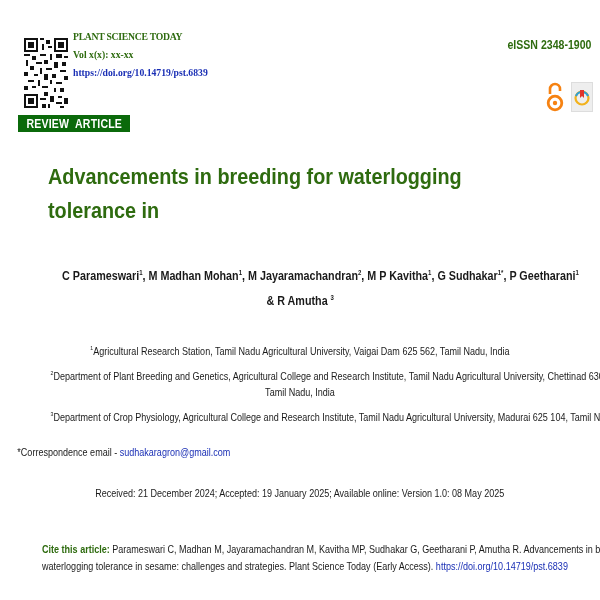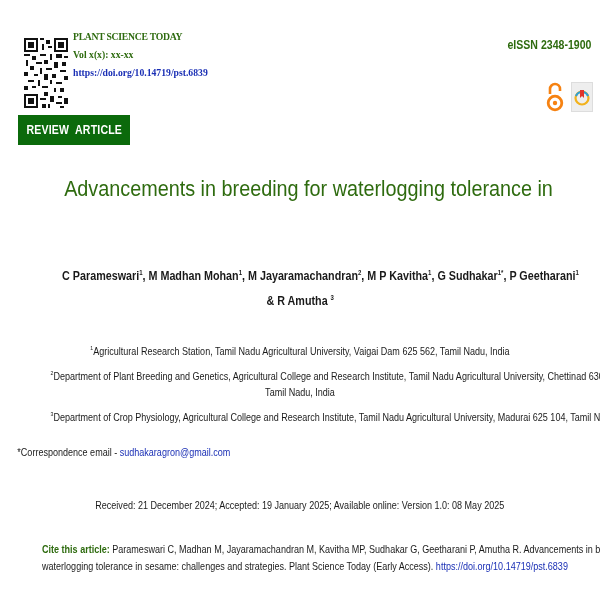--- a/index.html
+++ b/index.html
@@ -18,38 +18,38 @@
   }
   .journal-vol {
     font-size: 11px; font-weight: bold; color: #2e6b0f; margin-top: 5px; line-height: 13px;
     transform: scaleX(0.88); transform-origin: left; white-space: nowrap;
   }
   .journal-doi {
     font-size: 11px; font-weight: bold; color: #1a2fb5; margin-top: 5px; line-height: 13px;
     transform: scaleX(0.88); transform-origin: left; white-space: nowrap; text-decoration: none; display: block;
   }
   .review-badge {
-    position: absolute; left: 18px; top: 115px; width: 112px; height: 30px;
+    position: absolute; left: 18px; top: 115px; width: 112px; height: 17px;
     background: #0b6a0b; color: #fff; font-weight: bold; font-size: 12px;
     display: flex; align-items: center; justify-content: center; letter-spacing: 0.2px;
   }
   .review-badge span { transform: scaleX(0.88); white-space: pre; }
   .eissn {
     position: absolute; right: 9px; top: 38px; font-size: 12px; font-weight: bold; color: #2e6b0f;
     transform: scaleX(0.88); transform-origin: right; white-space: nowrap;
   }
   .oa-icon { position: absolute; left: 546px; top: 82px; width: 18px; height: 32px; }
   .crossmark-icon {
     position: absolute; left: 571px; top: 82px; width: 22px; height: 30px;
     background: #eeeeee; border: 1px solid #dddddd; box-sizing: border-box;
     display: flex; align-items: center; justify-content: center;
   }
   .title {
-    position: absolute; left: 20px; right: 20px; top: 160px; text-align: right;
-    font-size: 22px; font-weight: normal; color: #2e6b0f; line-height: 34px; margin-top: 12px;
+    position: absolute; left: 20px; right: 20px; top: 160px; text-align: left;
+    font-size: 22px; font-weight: bold; color: #2e6b0f; line-height: 34px;
   }
   .title span { display: inline-block; transform: scaleX(0.9); }
   .authors {
     position: absolute; left: 20px; right: 20px; top: 262px; text-align: center;
     font-size: 12.5px; font-weight: bold; color: #1a1a1a; line-height: 22px;
   }
   .authors .inner { display: inline-block; transform: scaleX(0.86); white-space: nowrap; }
   .authors sup { font-size: 7px; }
   .affils {
     position: absolute; left: 10px; right: 10px; top: 340px; text-align: center;
@@ -57,21 +57,21 @@
   }
   .affil { transform: scaleX(0.86); white-space: nowrap; }
   .affil + .affil { margin-top: 5px; }
   .affil sup { font-size: 6px; }
   .corr {
     position: absolute; left: 0; right: 0; top: 446px; font-size: 10.5px; color: #1a1a1a;
   }
   .corr .inner { display: inline-block; transform: scaleX(0.86); white-space: nowrap; }
   .corr .email { color: #1a2fb5; text-decoration: none; }
   .dates {
-    position: absolute; left: 0; right: 0; top: 499px; text-align: center; font-size: 10.5px; color: #1a1a1a;
+    position: absolute; left: 0; right: 0; top: 487px; text-align: center; font-size: 10.5px; color: #1a1a1a;
   }
   .dates .inner { display: inline-block; transform: scaleX(0.86); white-space: nowrap; }
   .cite {
     position: absolute; left: 0; right: 0; top: 541px; text-align: center; font-size: 10.5px; color: #1a1a1a; line-height: 17px;
   }
   .cite .line { transform: scaleX(0.86); white-space: nowrap; }
   .cite .label { color: #2e6b0f; font-weight: bold; }
   .cite .doi { color: #1a2fb5; text-decoration: none; }
 </style>
 </head>

